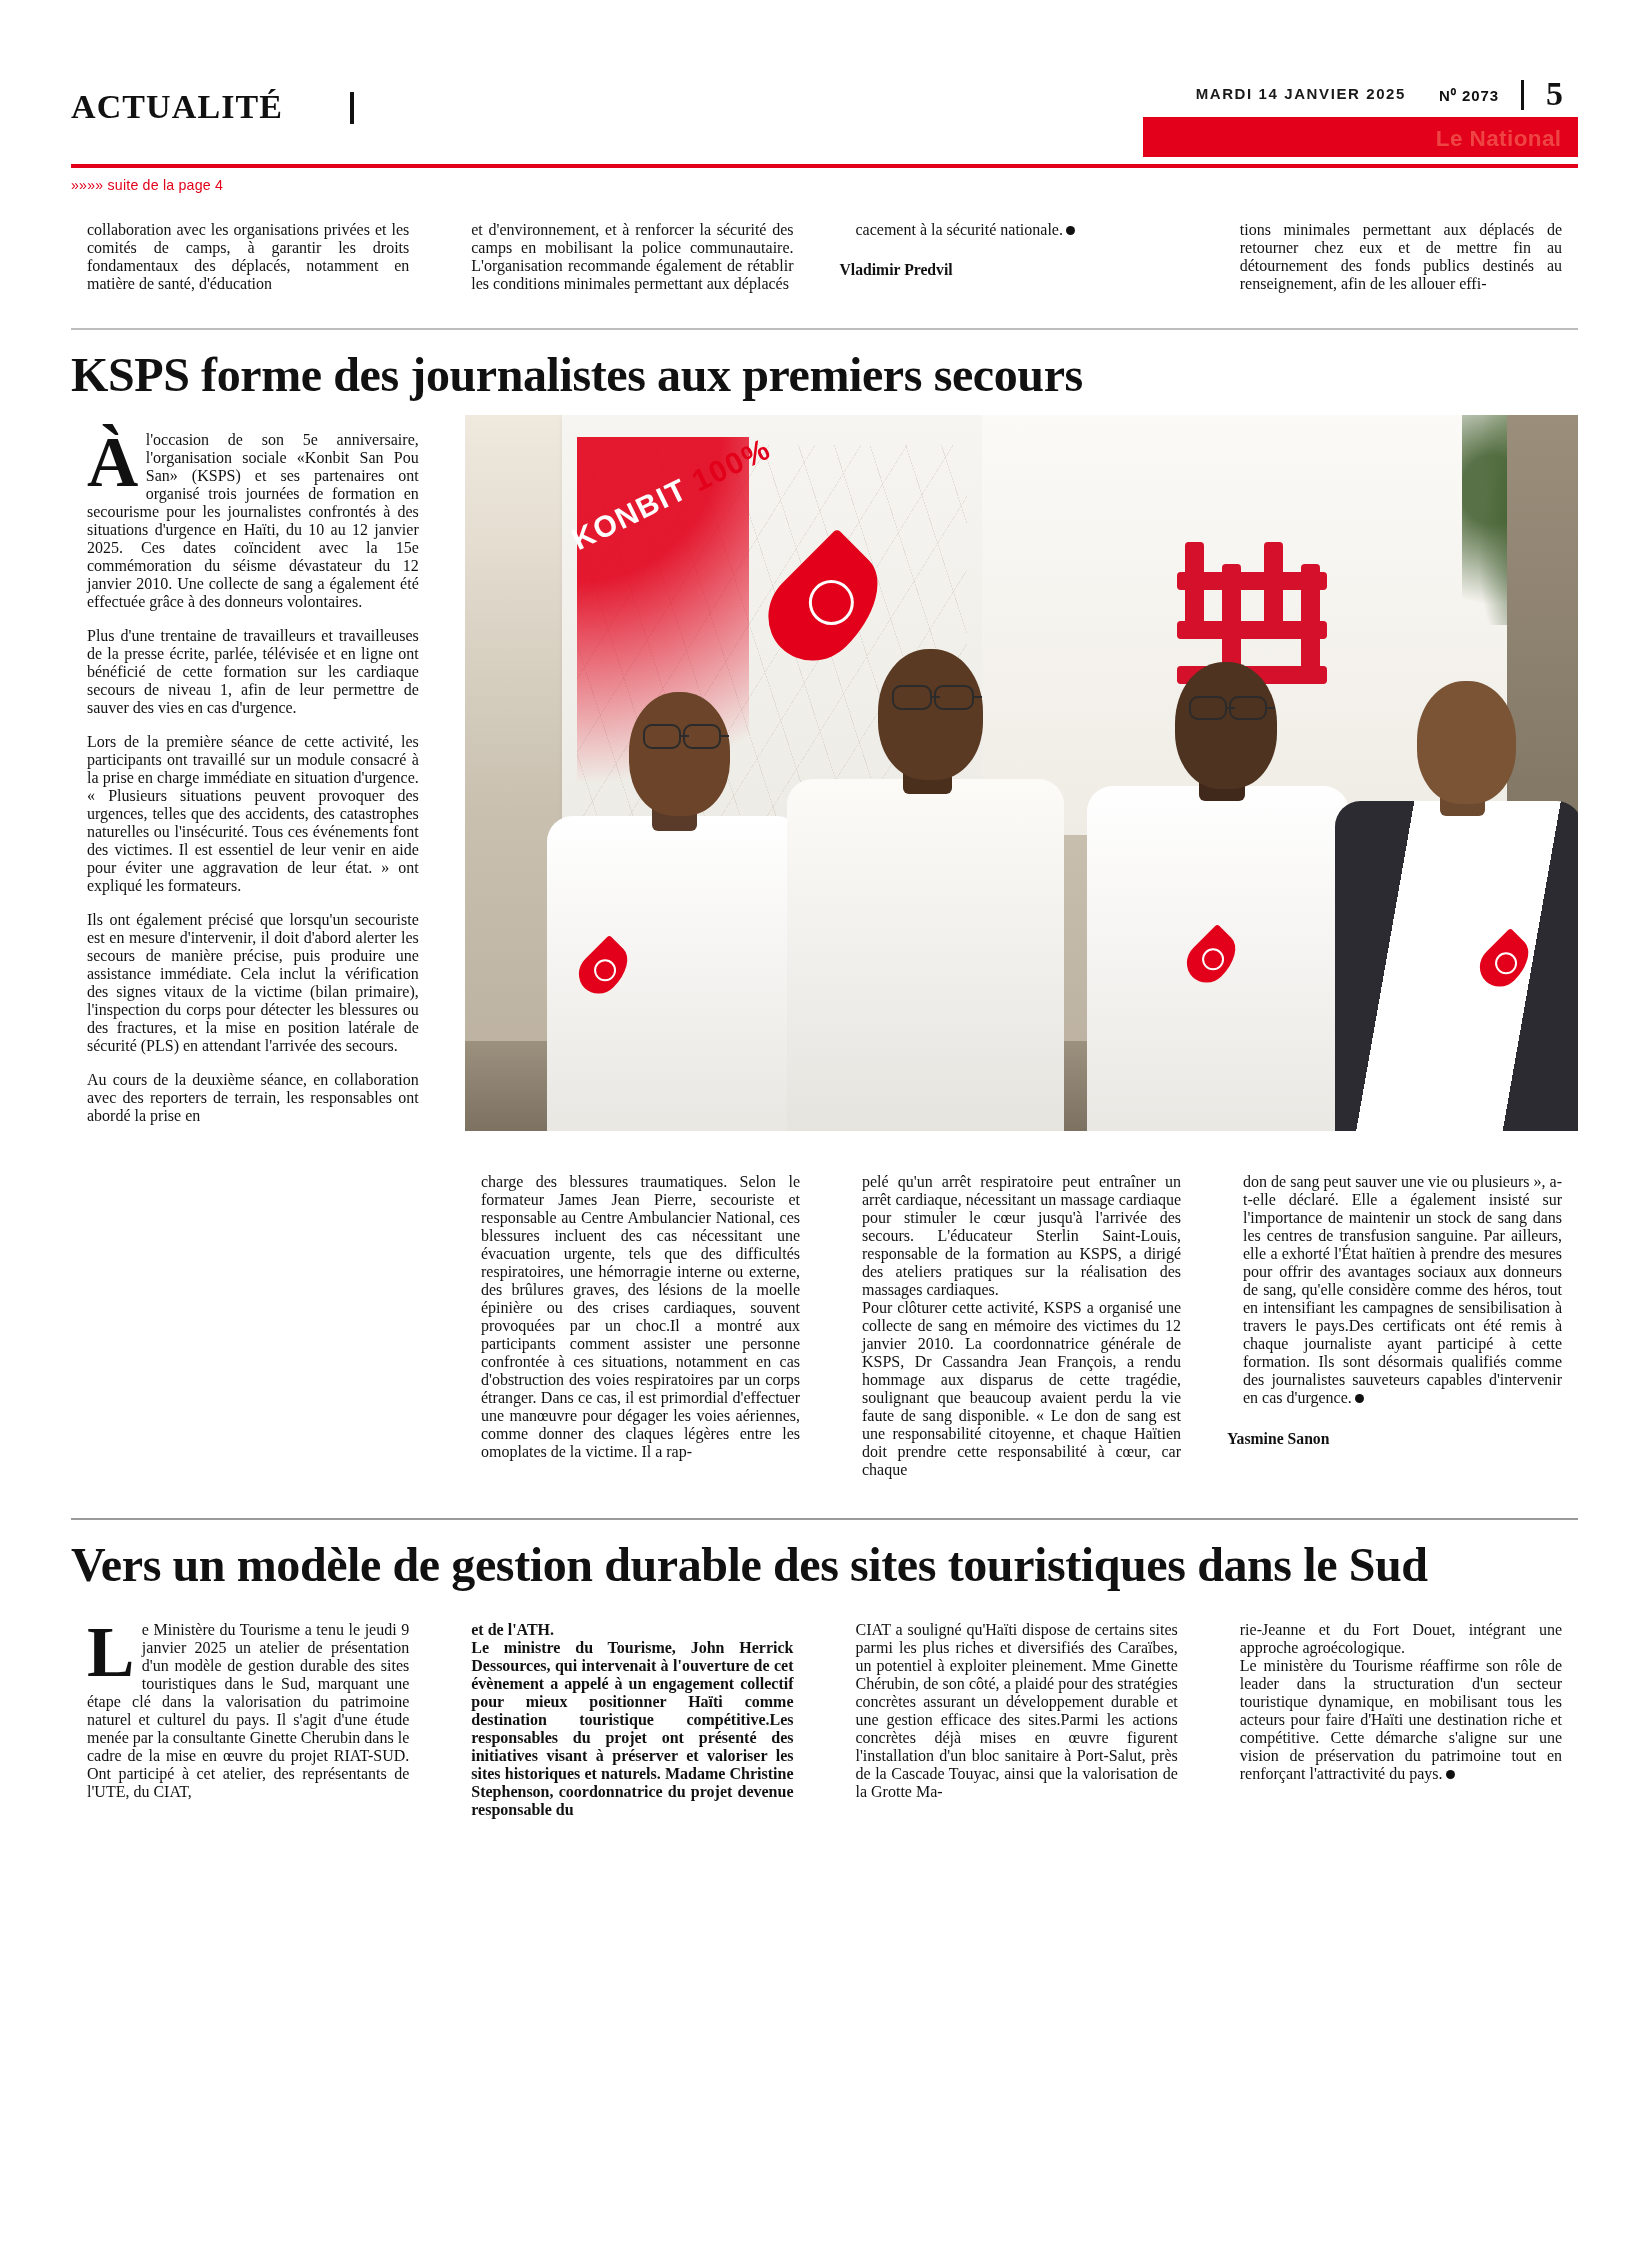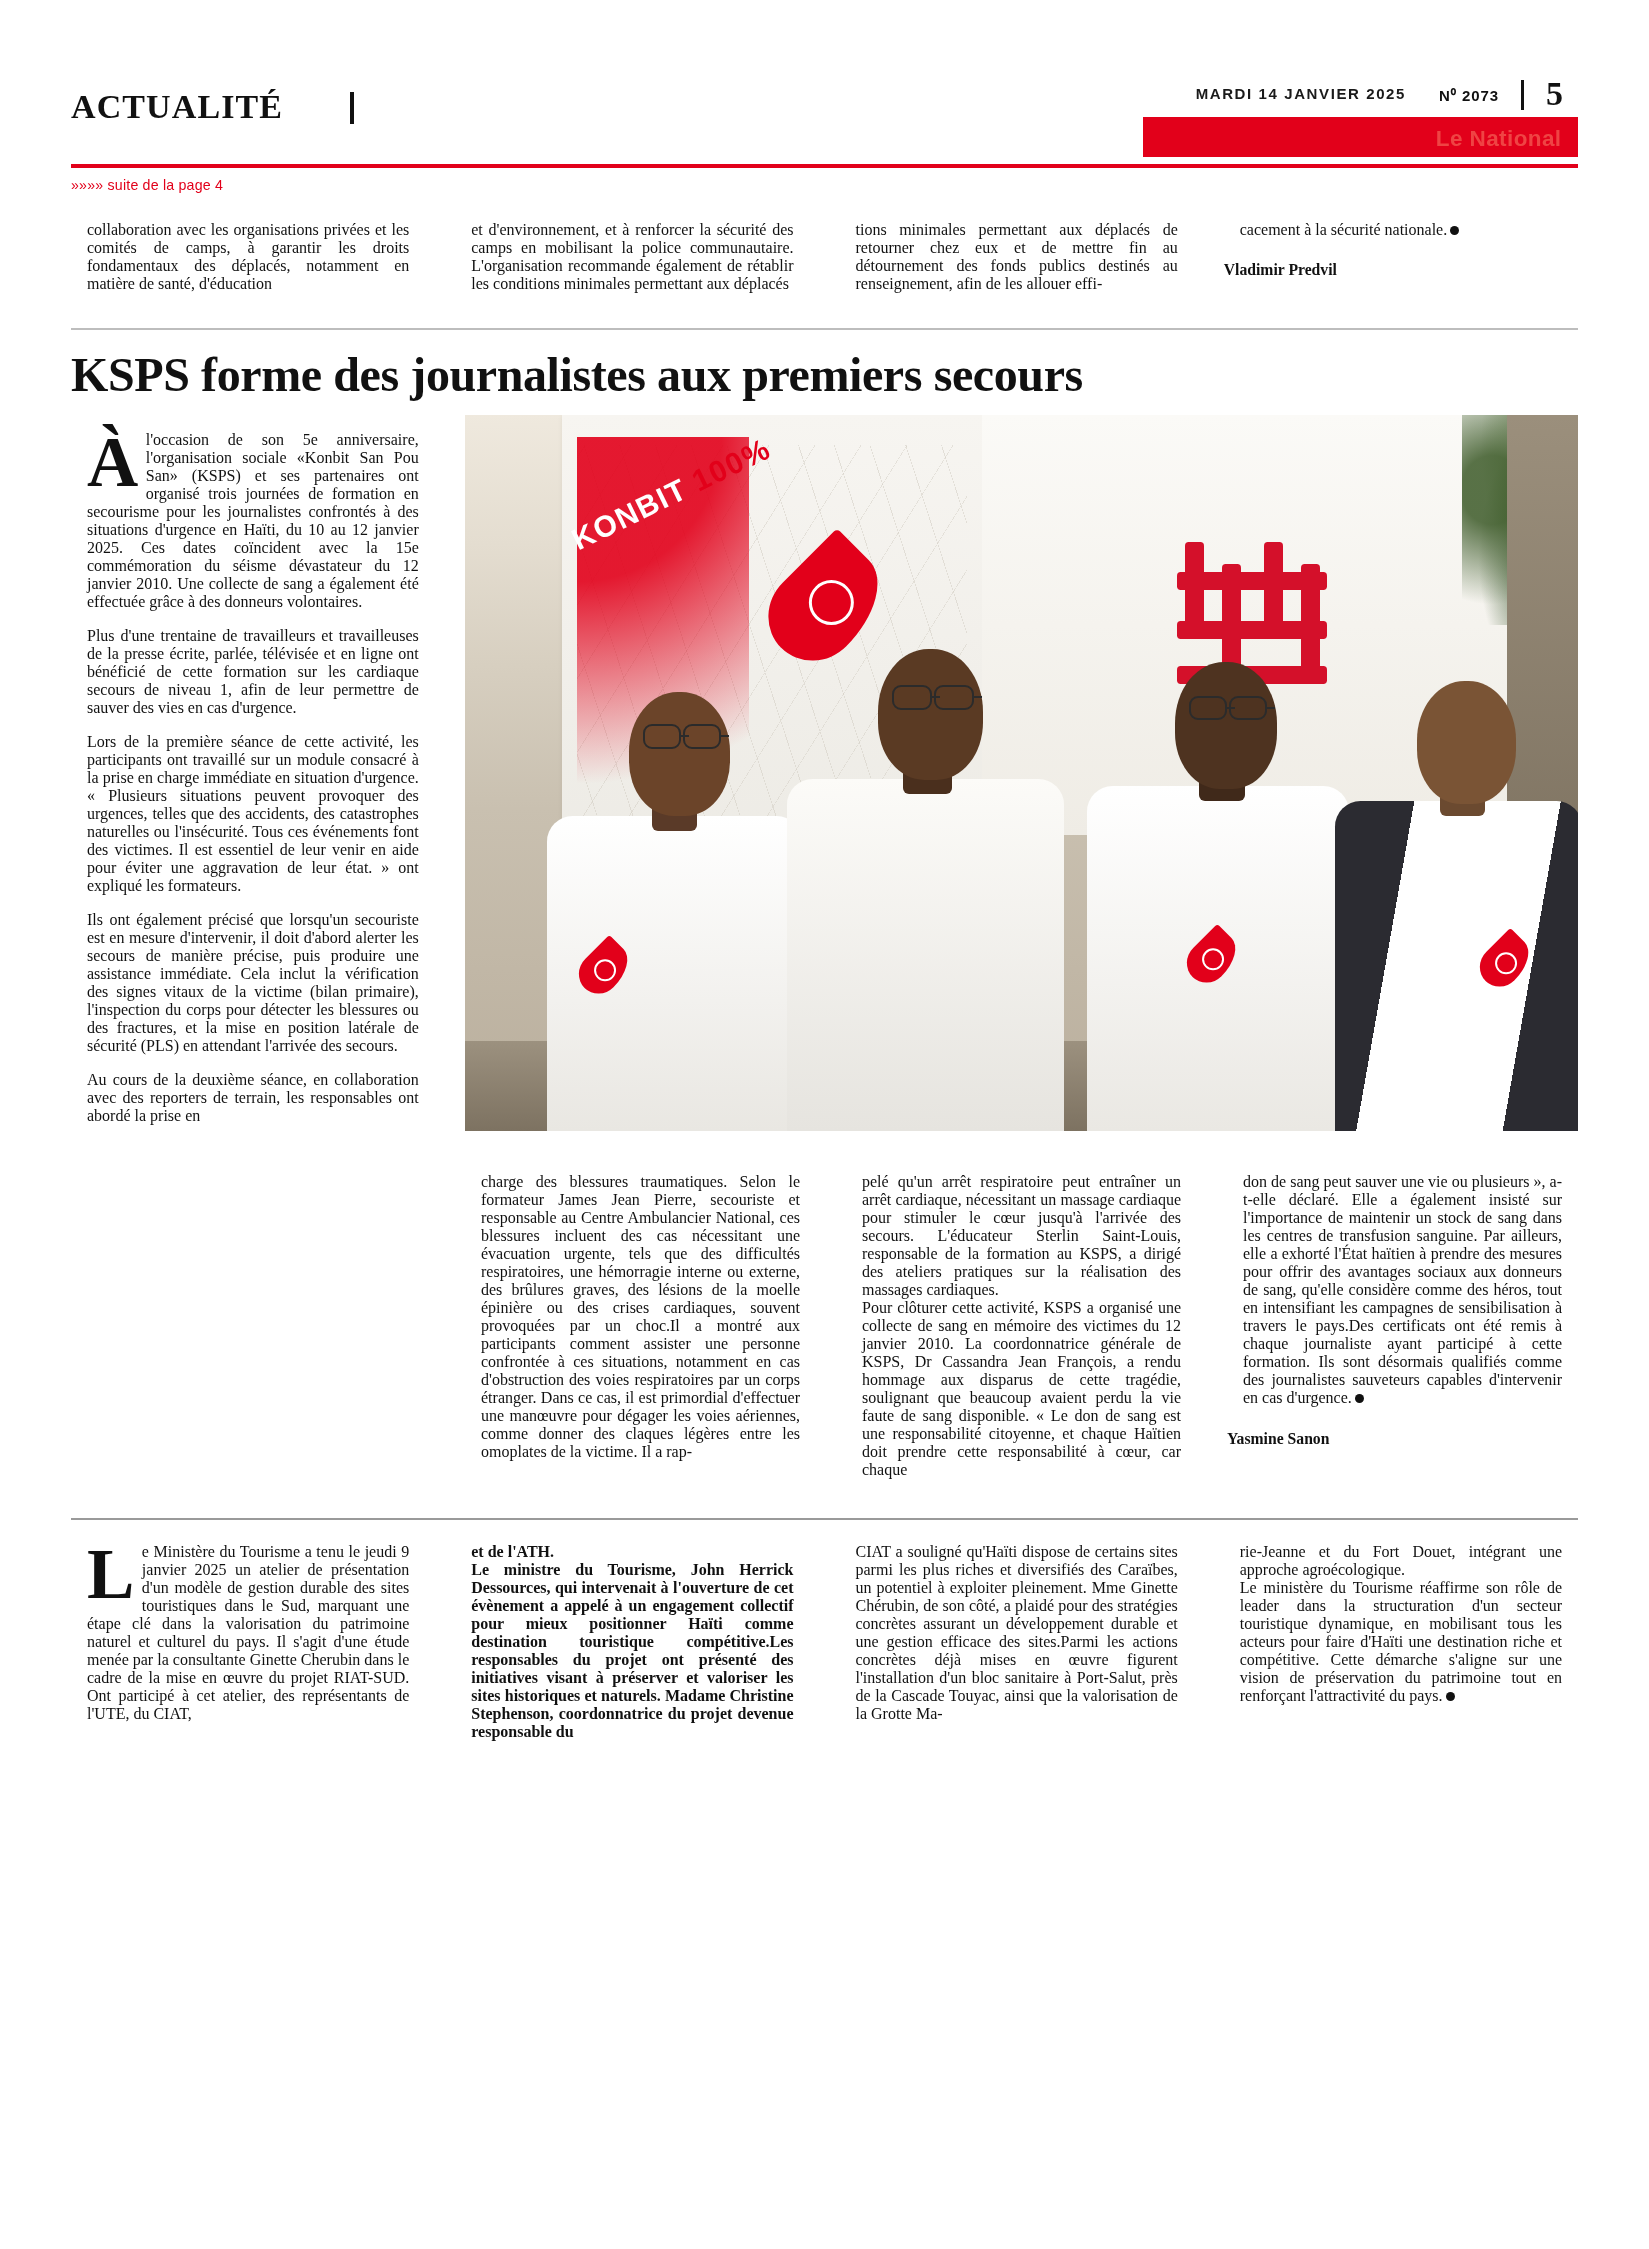--- a/index.html
+++ b/index.html
@@ -346,25 +346,25 @@
   <div class="continued">»»»» suite de la page  4</div>
 
   <div class="cols4">
     <div class="col">
       <p class="body">collaboration avec les organisations privées et les comités de camps, à garantir les droits fondamentaux des déplacés, notamment en matière de santé, d'éducation</p>
     </div>
     <div class="col">
       <p class="body">et d'environnement, et à renforcer la sécurité des camps en mobilisant la police communautaire. L'organisation recommande également de rétablir les conditions minimales permettant aux déplacés</p>
     </div>
     <div class="col">
-      <p class="body">tions minimales permettant aux déplacés de retourner chez eux et de mettre fin au détournement des fonds publics destinés au renseignement, afin de les allouer effi-</p>
-    </div>
-    <div class="col">
       <p class="body"><span>cacement à la sécurité nationale.</span><span class="enddot"></span></p>
       <div class="byline">Vladimir Predvil</div>
+    </div>
+    <div class="col">
+      <p class="body">tions minimales permettant aux déplacés de retourner chez eux et de mettre fin au détournement des fonds publics destinés au renseignement, afin de les allouer effi-</p>
     </div>
   </div>
 
   <div class="hr-thin"></div>
 
   <h1 class="headline">KSPS forme des journalistes aux premiers secours</h1>
 
   <div class="a2-top">
     <div class="a2-leftcol">
       <p class="body dropcap">À l'occasion de son 5e anniversaire, l'organisation sociale «Konbit San Pou San» (KSPS) et ses partenaires ont organisé trois journées de formation en secourisme pour les journalistes confrontés à des situations d'urgence en Haïti, du 10 au 12 janvier 2025. Ces dates coïncident avec la 15e commémoration du séisme dévastateur du 12 janvier 2010. Une collecte de sang a également été effectuée grâce à des donneurs volontaires.</p>
@@ -446,20 +446,21 @@
     </div>
     <div class="col">
       <p class="body"><span>don de sang peut sauver une vie ou plusieurs », a-t-elle déclaré. Elle a également insisté sur l'importance de maintenir un stock de sang dans les centres de transfusion sanguine. Par ailleurs, elle a exhorté l'État haïtien à prendre des mesures pour offrir des avantages sociaux aux donneurs de sang, qu'elle considère comme des héros, tout en intensifiant les campagnes de sensibilisation à travers le pays.Des certificats ont été remis à chaque journaliste ayant participé à cette formation. Ils sont désormais qualifiés comme des journalistes sauveteurs capables d'intervenir en cas d'urgence.</span><span class="enddot"></span></p>
       <div class="byline">Yasmine Sanon</div>
     </div>
   </div>
 
   <div class="hr-thick"></div>
 
   <div class="a3">
+    <h1 class="headline">Vers un modèle de gestion durable des sites touristiques dans le Sud</h1>
 
     <div class="cols4">
       <div class="col">
         <p class="body dropcap">Le Ministère du Tourisme a tenu le jeudi 9 janvier 2025 un atelier de présentation d'un modèle de gestion durable des sites touristiques dans le Sud, marquant une étape clé dans la valorisation du patrimoine naturel et culturel du pays. Il s'agit d'une étude menée par la consultante Ginette Cherubin dans le cadre de la mise en œuvre du projet RIAT-SUD. Ont participé à cet atelier, des représentants de l'UTE, du CIAT,</p>
       </div>
       <div class="col">
         <p class="body" style="white-space:pre-line;font-weight:bold;">et de l'ATH.
 Le ministre du Tourisme, John Herrick Dessources, qui intervenait à l'ouverture de cet évènement a appelé à un engagement collectif pour mieux positionner Haïti comme destination touristique compétitive.Les responsables du projet ont présenté des initiatives visant à préserver et valoriser les sites historiques et naturels. Madame Christine Stephenson, coordonnatrice du projet devenue responsable du</p>
       </div>
       <div class="col">

